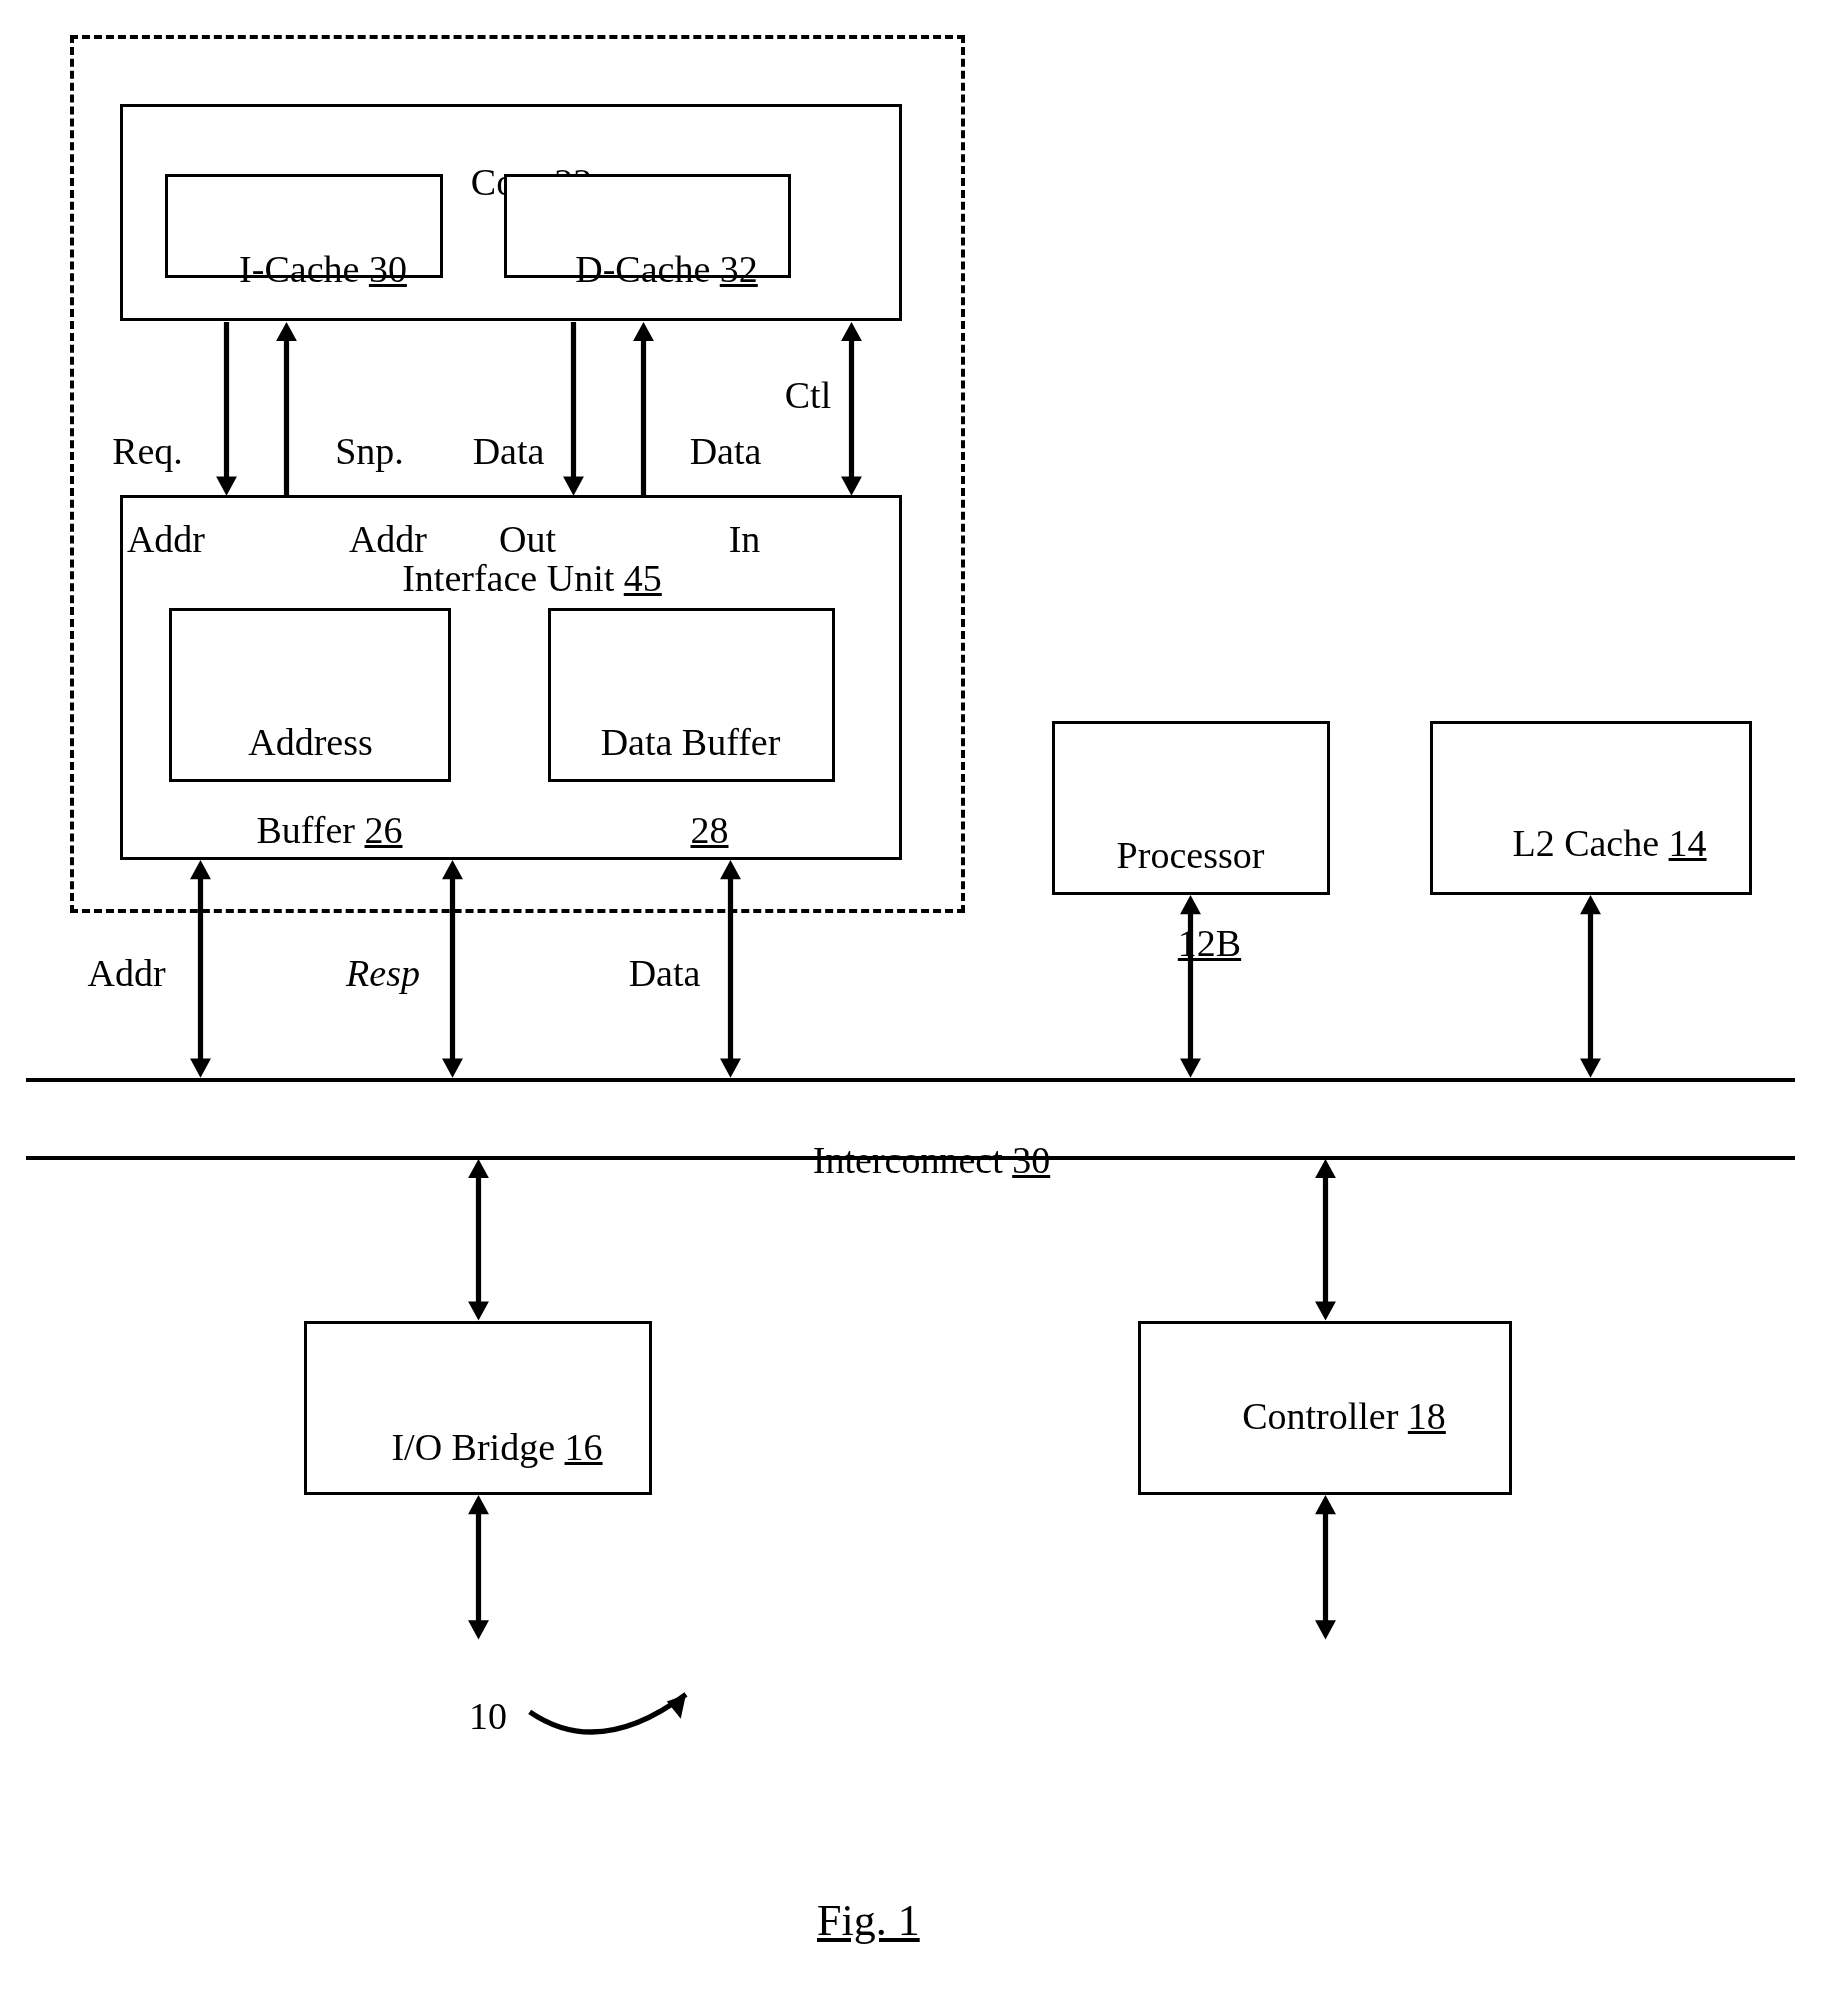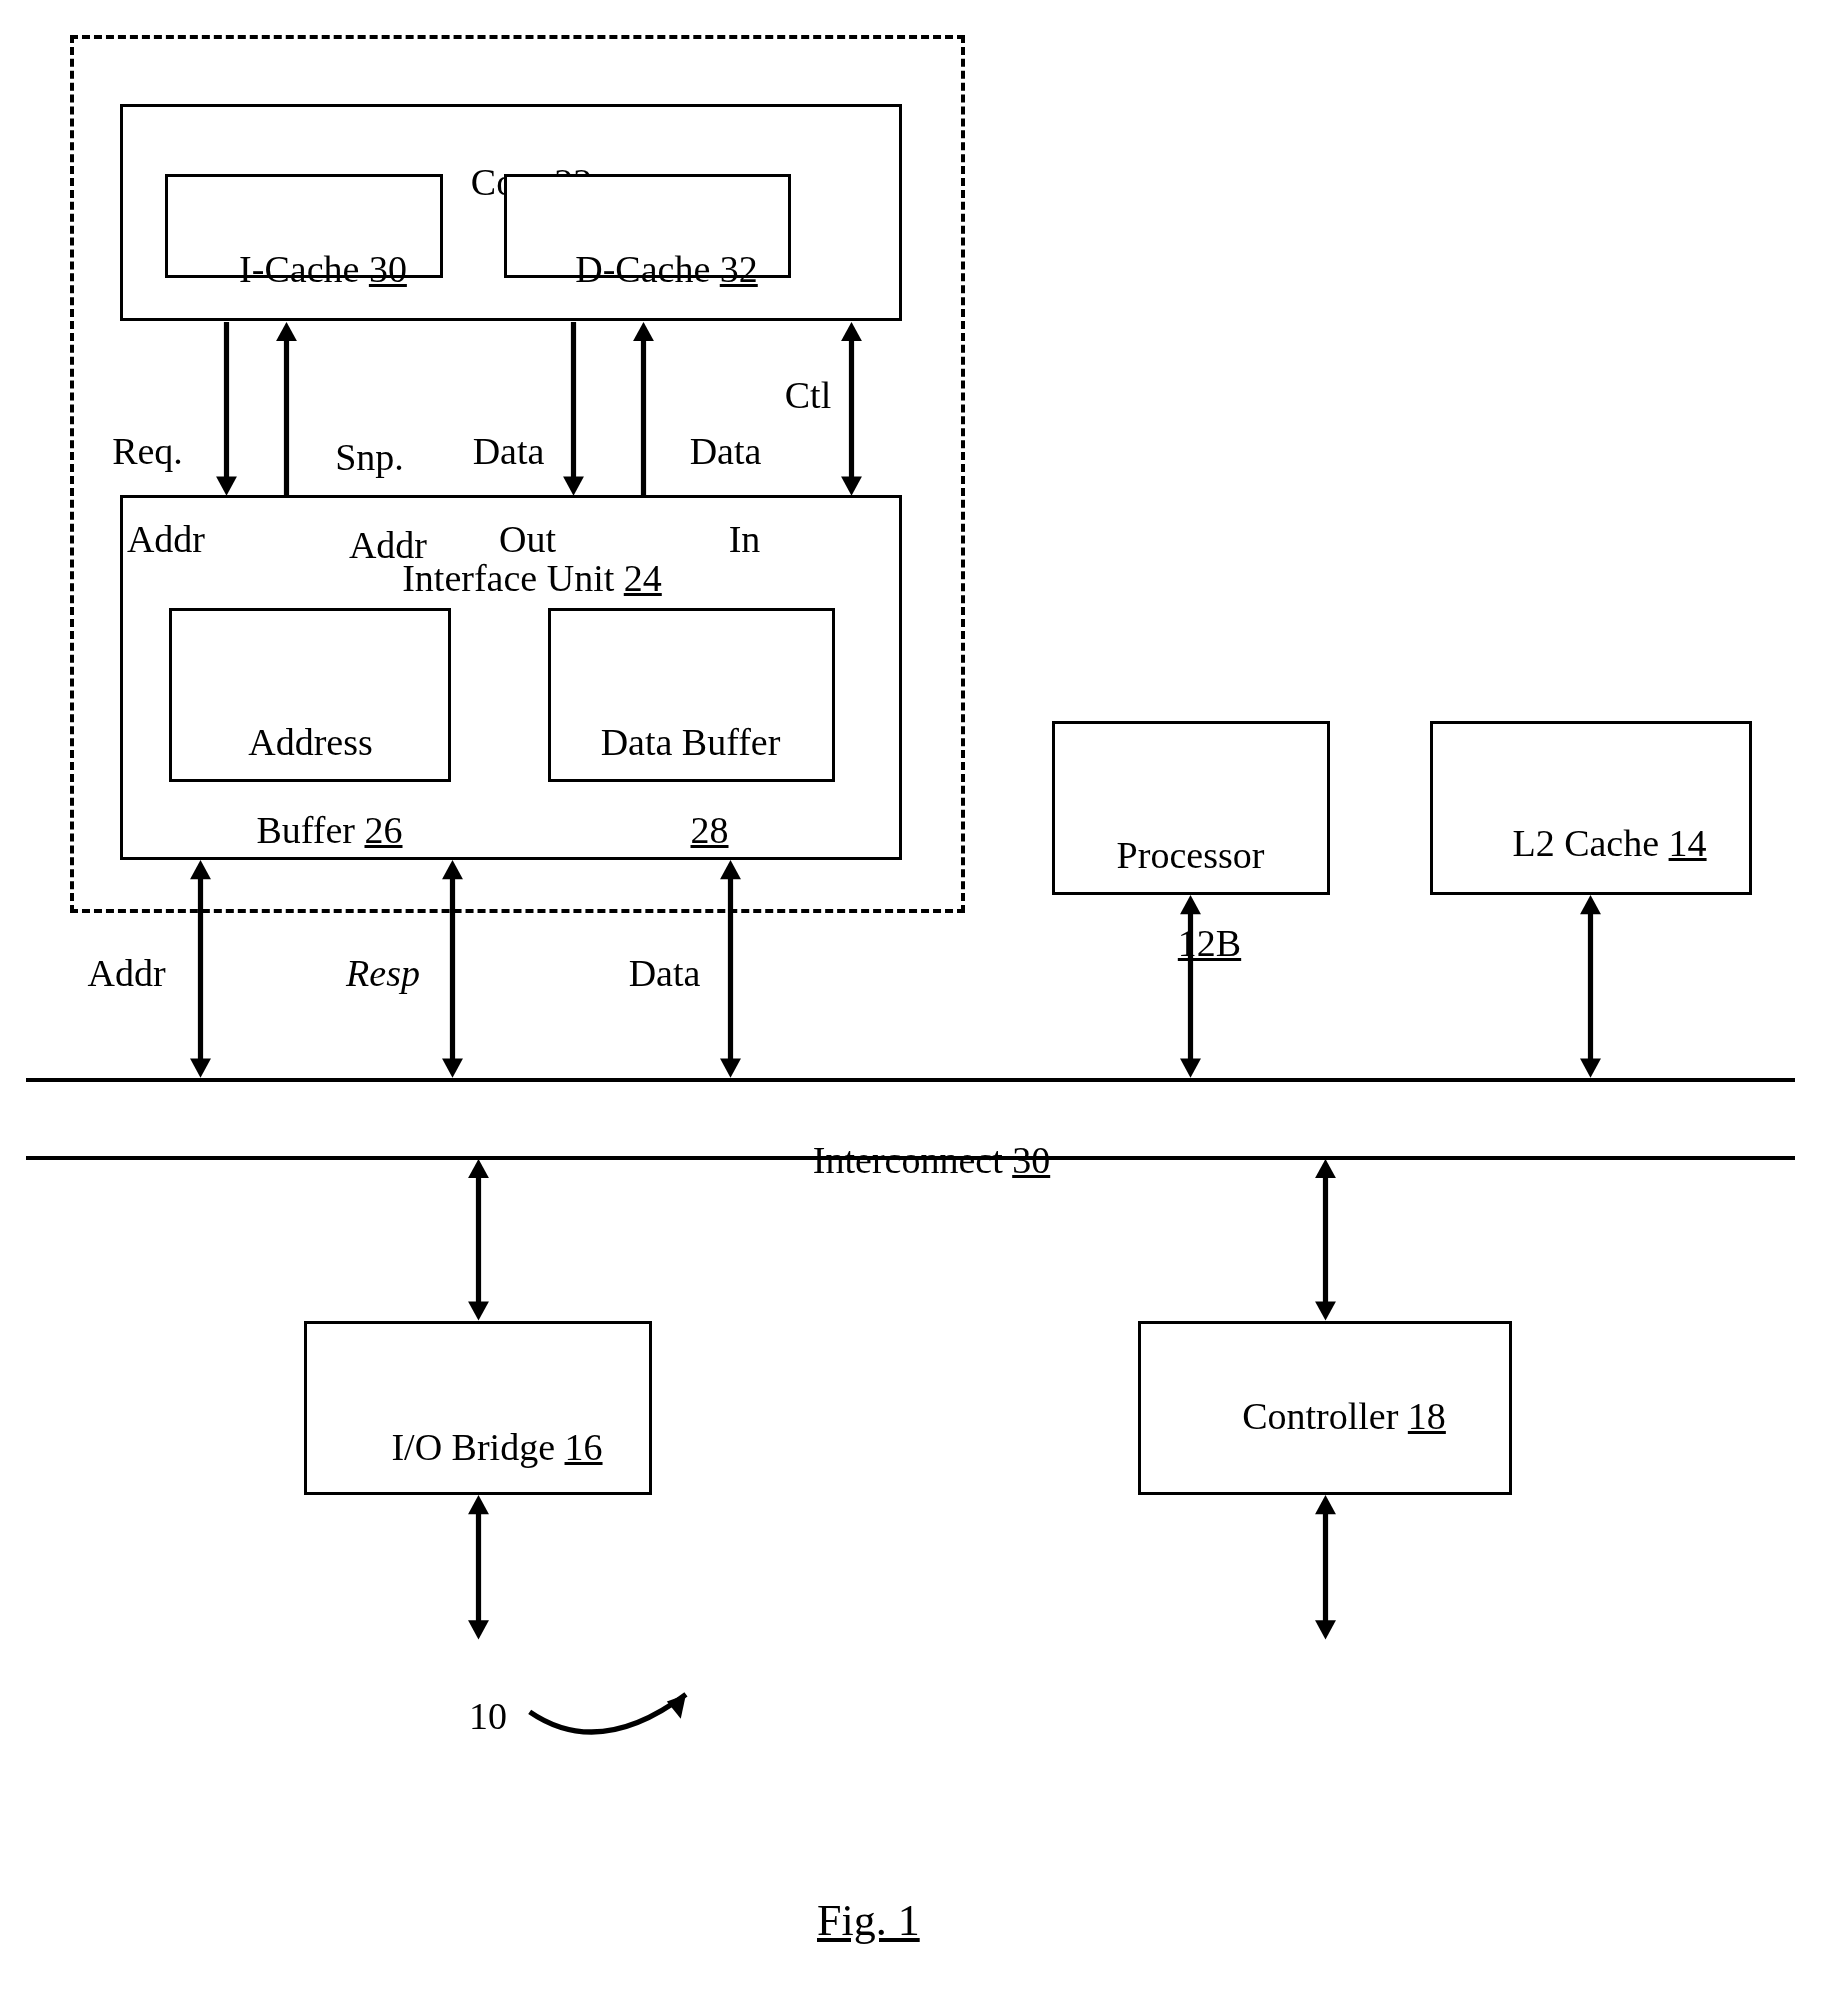--- a/index.html
+++ b/index.html
@@ -71,21 +71,21 @@
     <span>I-Cache </span><span class="u">30</span>
   </div>
 
   <div class="box" style="left:504px; top:174px; width:287px; height:104px;"></div>
   <div class="lbl" style="left:517px; top:204px; width:261px;">
     <span>D-Cache </span><span class="u">32</span>
   </div>
 
   <div class="box" style="left:120px; top:495px; width:782px; height:365px;"></div>
   <div class="lbl" style="left:313px; top:513px; width:400px;">
-    <span>Interface Unit </span><span class="u">24</span>
+    <span>Interface Unit </span><span class="u">45</span>
   </div>
 
   <div class="box" style="left:169px; top:608px; width:282px; height:174px;"></div>
   <div class="lbl" style="left:178px; top:634px; width:265px;">
     <span style="display:block;">Address</span>
     <span><span>Buffer </span><span class="u">26</span></span>
   </div>
 
   <div class="box" style="left:548px; top:608px; width:287px; height:174px;"></div>
   <div class="lbl" style="left:556px; top:634px; width:269px;">
@@ -135,21 +135,21 @@
   <div class="lbl" style="left:91px; top:343px; width:113px;">
     <span style="display:block;">Req.</span>
     <span>Addr</span>
   </div>
 
   <svg class="arrow" style="left:269px; top:322px;" width="35" height="178" viewBox="0 0 40 205">
     <line x1="20" y1="200" x2="20" y2="15" stroke="#000" stroke-width="6"></line>
     <polygon points="20,0 8,22 32,22" fill="#000"></polygon>
   </svg>
   <div class="lbl" style="left:313px; top:343px; width:113px;">
-    <span style="display:block;margin-top:6px;">Snp.</span>
+    <span style="display:block;">Snp.</span>
     <span>Addr</span>
   </div>
 
   <svg class="arrow" style="left:556px; top:322px;" width="35" height="178" viewBox="0 0 40 205">
     <line x1="20" y1="0" x2="20" y2="185" stroke="#000" stroke-width="6"></line>
     <polygon points="20,200 8,178 32,178" fill="#000"></polygon>
   </svg>
   <div class="lbl" style="left:452px; top:343px; width:113px;">
     <span style="display:block;">Data</span>
     <span>Out</span>

